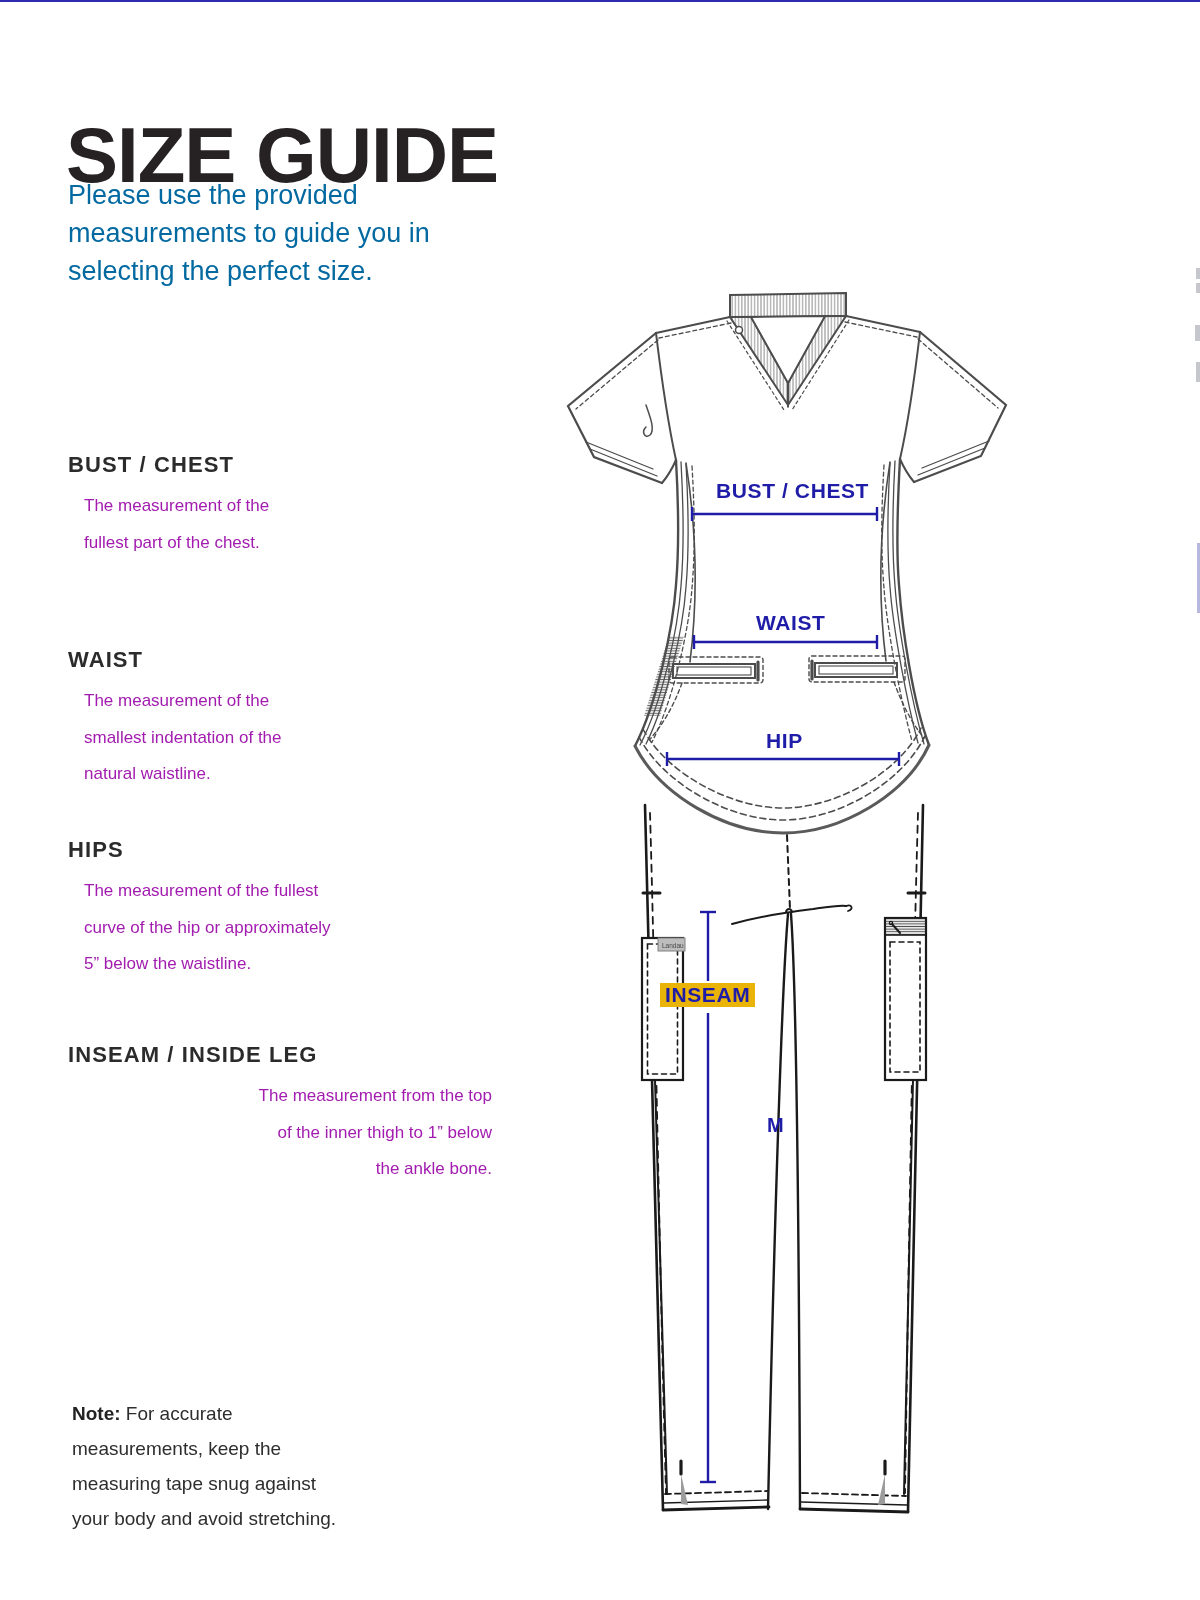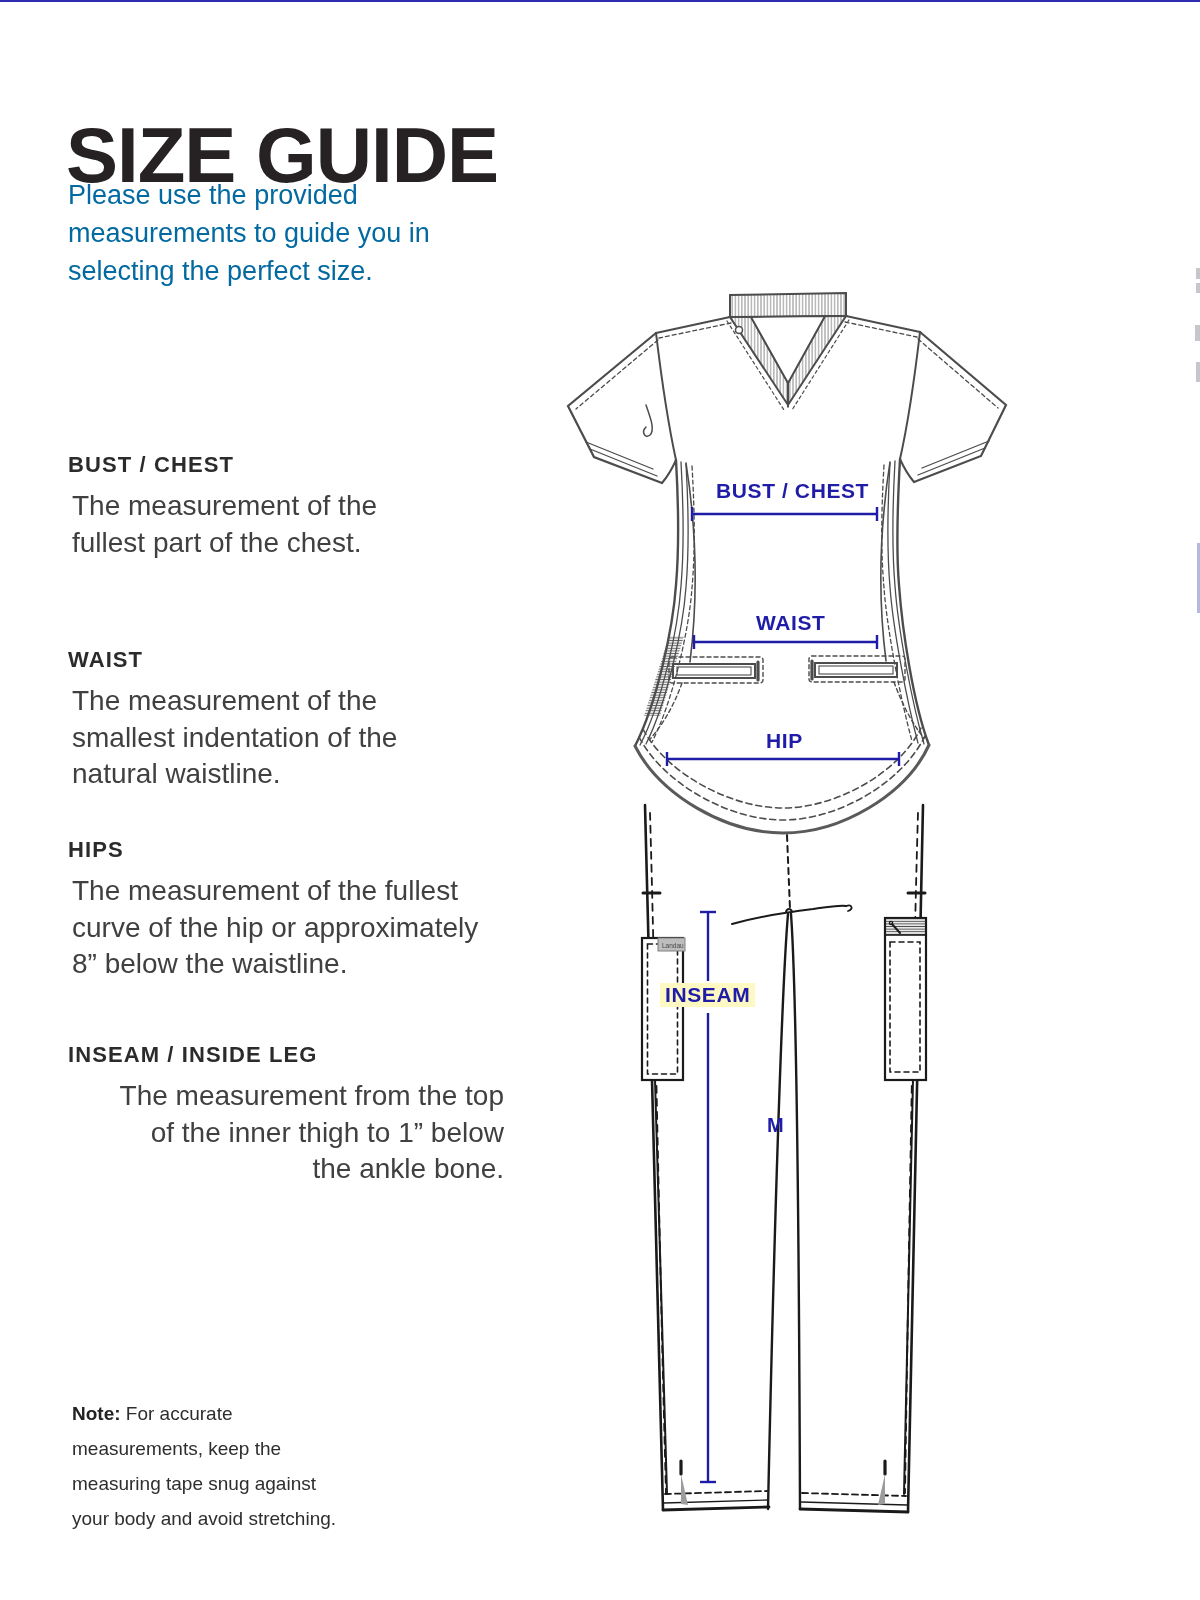--- a/index.html
+++ b/index.html
@@ -8,38 +8,38 @@
 
   .top-border{position:absolute;left:0;top:0;width:1200px;height:2px;background:#2e2bb1;}
 
   .page-title{position:absolute;left:66px;top:64px;font-size:78px;font-weight:800;
     letter-spacing:-1px;color:#262224;line-height:1;}
   .intro{position:absolute;left:68px;top:176px;width:470px;font-size:27px;line-height:38px;
     color:#0369a1;white-space:pre-line;margin:0;}
 
   .sec{position:absolute;left:68px;width:440px;}
   .sec-heading{font-size:22px;font-weight:bold;letter-spacing:1.1px;color:#2b2b2b;margin:0;}
-  .sec-body{font-size:28px;line-height:36.5px;color:#404040;margin:4px;white-space:pre-line;}
+  .sec-body{font-size:17px;line-height:36.5px;color:#a21caf;margin:16px;white-space:pre-line;}
   #sec-bust{top:452px;}   #sec-bust .sec-body{margin-top:10px;}
   #sec-waist{top:647px;}  #sec-waist .sec-body{margin-top:10px;}
   #sec-hips{top:837px;}   #sec-hips .sec-body{margin-top:10px;}
   #sec-inseam{top:1042px;}#sec-inseam .sec-body{margin-top:10px;text-align:right;}
 
   .note{position:absolute;left:72px;top:1396px;width:420px;font-size:19px;line-height:35px;
     color:#2e2e2e;white-space:pre-line;margin:0;}
   .note b{font-weight:bold;color:#222;}
 
   .fig{position:absolute;left:545px;top:283px;width:500px;height:1240px;}
   .fig svg{position:absolute;left:0;top:0;}
 
   .anno{position:absolute;font-weight:bold;color:#1f1ca8;letter-spacing:.6px;}
   #lbl-bust{left:716px;top:479px;font-size:21px;}
   #lbl-waist{left:756px;top:611px;font-size:21px;}
   #lbl-hip{left:766px;top:729px;font-size:21px;}
-  #lbl-inseam{left:660px;top:983px;font-size:21px;background:#fef9c3;padding:0 5px;}
+  #lbl-inseam{left:660px;top:983px;font-size:21px;background:#eab308;padding:0 5px;}
   #lbl-m{left:767px;top:1114px;font-size:20px;}
 
   .edge-frag{position:absolute;background:#c6c6cd;}
   #frag1{left:1196px;top:268px;width:4px;height:11px;}
   #frag2{left:1196px;top:283px;width:4px;height:10px;}
   #frag3{left:1195px;top:325px;width:5px;height:16px;}
   #frag4{left:1196px;top:362px;width:4px;height:20px;}
   #frag5{left:1197px;top:543px;width:3px;height:70px;background:#b6b9dd;}
 </style>
 </head>
@@ -61,21 +61,21 @@
   <div class="sec" id="sec-waist">
     <h2 class="sec-heading">WAIST</h2>
     <p class="sec-body">The measurement of the
 smallest indentation of the
 natural waistline.</p>
   </div>
   <div class="sec" id="sec-hips">
     <h2 class="sec-heading">HIPS</h2>
     <p class="sec-body">The measurement of the fullest
 curve of the hip or approximately
-8” below the waistline.</p>
+5” below the waistline.</p>
   </div>
   <div class="sec" id="sec-inseam">
     <h2 class="sec-heading">INSEAM / INSIDE LEG</h2>
     <p class="sec-body">The measurement from the top
 of the inner thigh to 1” below
 the ankle bone.</p>
   </div>
 
   <p class="note"><b>Note:</b><span> For accurate
 measurements, keep the

